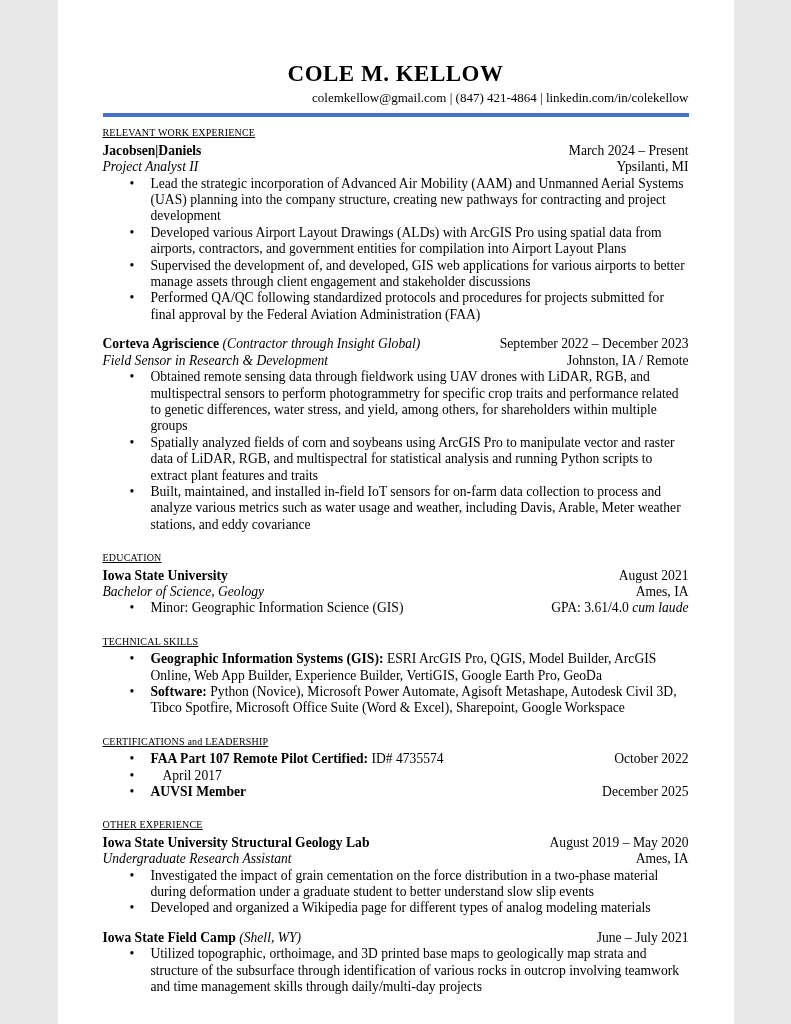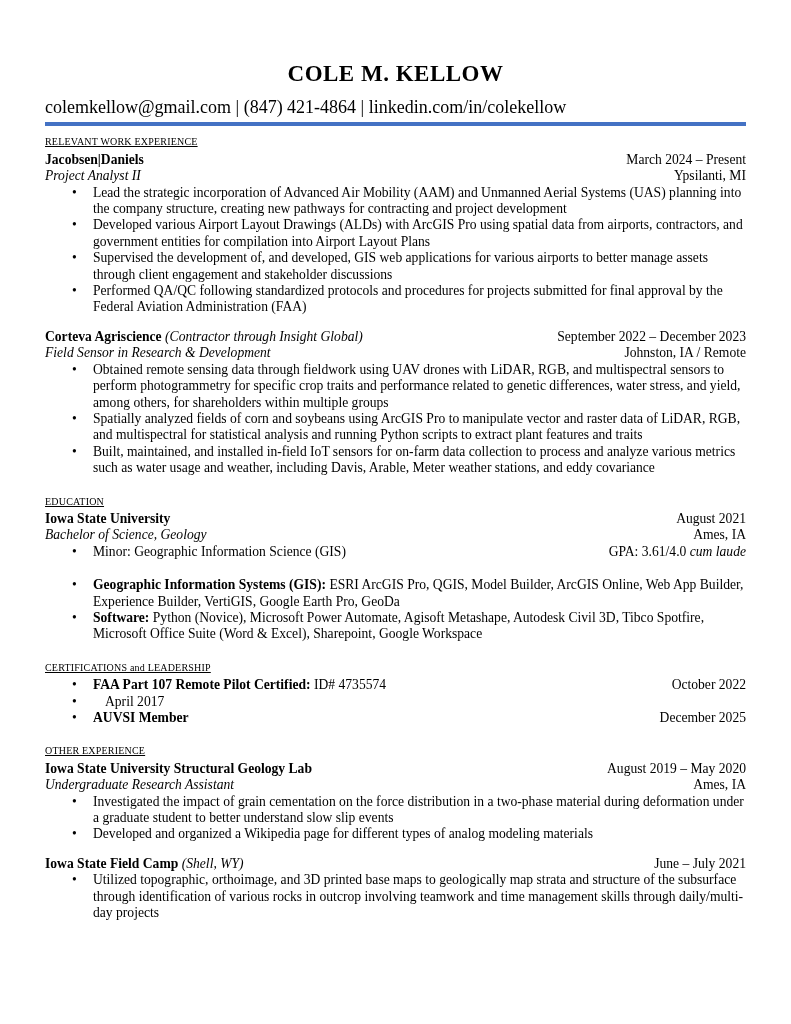--- a/index.html
+++ b/index.html
@@ -1,40 +1,40 @@
 <!DOCTYPE html>
 <html><head>
 <meta charset="utf-8">
 <style>
   html, body { margin: 0; padding: 0; background: #e8e8e8; }
   .page {
-    width: 791px;
+    width: 676px;
     height: 1024px;
     margin: 0 auto;
     background: #ffffff;
     color: #000000;
     font-family: "Liberation Serif", "DejaVu Serif", serif;
     font-size: 13.6px;
     line-height: 16.4px;
     overflow: hidden;
     box-sizing: border-box;
     padding: 60px 45px 0 45px;
   }
   .name {
     margin: 0;
     text-align: center;
     font-size: 23px;
     line-height: 27px;
     font-weight: bold;
     letter-spacing: 0.5px;
   }
   .contact {
-    text-align: left;
-    font-size: 18px;
-    margin-top: 12px;
+    text-align: right;
+    font-size: 13px;
+    margin-top: 3px;
   }
   .accent-rule {
     border: none;
     height: 4px;
     margin: 7px 0 8px 0;
   }
   .sec { margin-top: 17px; }
   .sec:first-of-type { margin-top: 0; }
   .sec-heading {
     margin: 0;
@@ -140,20 +140,21 @@
       </div>
       <div class="bullet-row">
         <span class="marker">•</span>
         <div class="btext">Minor: Geographic Information Science (GIS)</div>
         <span class="bdate"><span>GPA: 3.61/4.0 </span><span class="i">cum laude</span></span>
       </div>
     </div>
   </section>
 
   <section class="sec">
+    <h2 class="sec-heading">TECHNICAL SKILLS</h2>
     <div class="entry first">
       <div class="bullet-row">
           <span class="marker">•</span>
           <div class="btext"><span class="b">Geographic Information Systems (GIS): </span><span>ESRI ArcGIS Pro, QGIS, Model Builder, ArcGIS Online, Web App Builder, Experience Builder, VertiGIS, Google Earth Pro, GeoDa</span></div>
         </div>
       <div class="bullet-row">
           <span class="marker">•</span>
           <div class="btext"><span class="b">Software: </span><span>Python (Novice), Microsoft Power Automate, Agisoft Metashape, Autodesk Civil 3D, Tibco Spotfire, Microsoft Office Suite (Word &amp; Excel), Sharepoint, Google Workspace</span></div>
         </div>
     </div>

